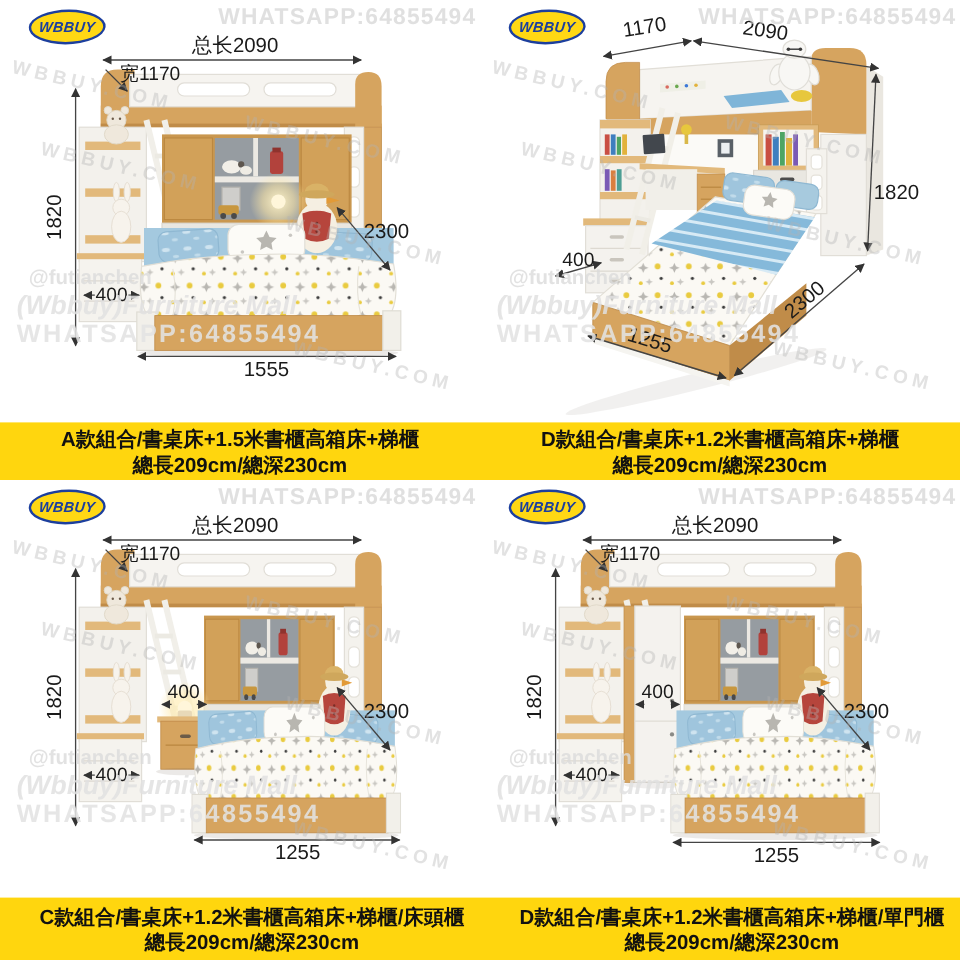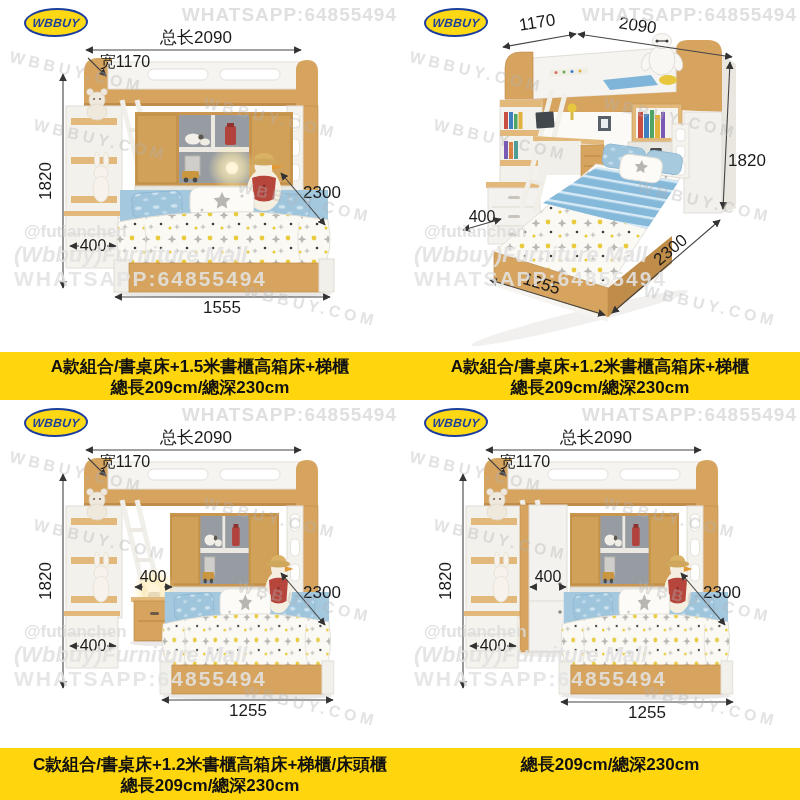--- a/index.html
+++ b/index.html
@@ -327,21 +327,21 @@
   <div class="wm wm-mall">(Wbbuy)Furniture Mall</div>
   <div class="wm wm-wa2">WHATSAPP:64855494</div>
 </div>
 
 <div class="cap-row r1">
   <div class="cap">
     <div>A款組合/書桌床+1.5米書櫃高箱床+梯櫃</div>
     <div>總長209cm/總深230cm</div>
   </div>
   <div class="cap">
-    <div>A款組合/書桌床+1.2米書櫃高箱床+梯櫃</div>
+    <div>D款組合/書桌床+1.2米書櫃高箱床+梯櫃</div>
     <div>總長209cm/總深230cm</div>
   </div>
 </div>
 
 <div class="q" style="left:0;top:400px;height:348px">
   <svg viewBox="0 0 400 348" width="400" height="348">
     <defs>
         <marker id="mC" viewBox="0 0 10 10" refX="9" refY="5" markerWidth="7" markerHeight="7" orient="auto-start-reverse">
           <path d="M0,0L10,5L0,10z" fill="#333"></path>
         </marker>
@@ -450,15 +450,16 @@
   <div class="wm wm-mall">(Wbbuy)Furniture Mall</div>
   <div class="wm wm-wa2">WHATSAPP:64855494</div>
 </div>
 
 <div class="cap-row r2">
   <div class="cap">
     <div>C款組合/書桌床+1.2米書櫃高箱床+梯櫃/床頭櫃</div>
     <div>總長209cm/總深230cm</div>
   </div>
   <div class="cap">
+    <div>D款組合/書桌床+1.2米書櫃高箱床+梯櫃/單門櫃</div>
     <div>總長209cm/總深230cm</div>
   </div>
 </div>
 
 </body></html>

